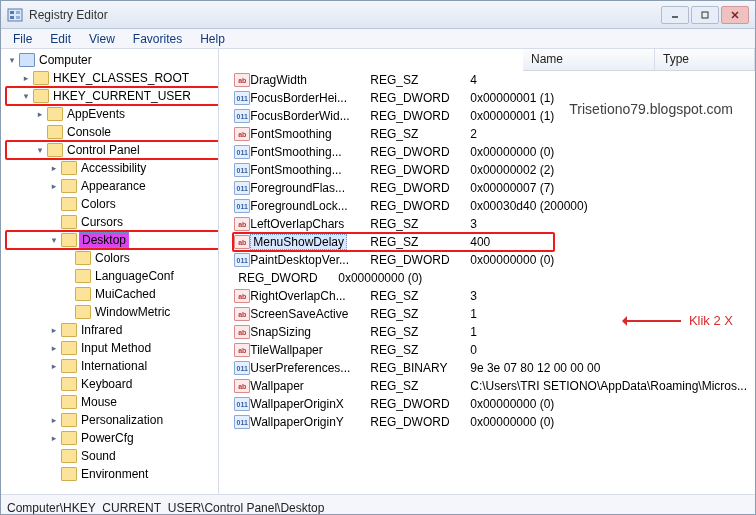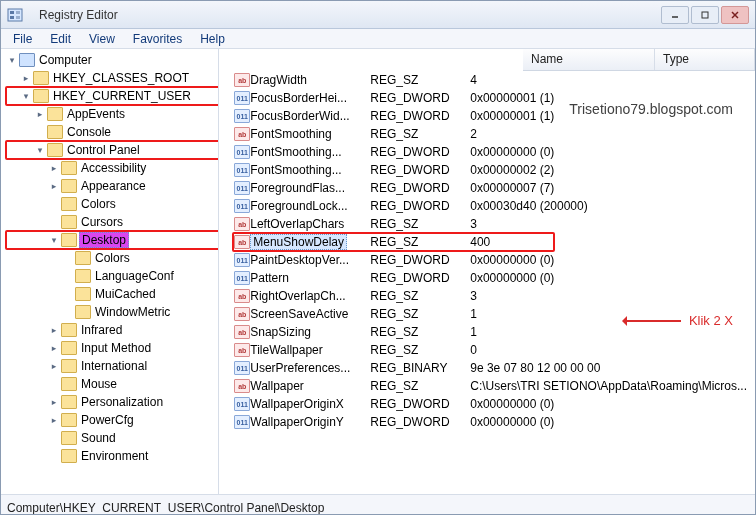--- a/index.html
+++ b/index.html
@@ -14,21 +14,21 @@
     border: 1px solid #8a9bb2;
     position: relative;
   }
   .titlebar {
     height: 28px;
     background: linear-gradient(#f3f6fb, #dfe7f3);
     border-bottom: 1px solid #b9c7db;
     display: flex;
     align-items: center;
     padding: 0 6px;
-    gap: 16px;
+    gap: 6px;
   }
   .titlebar .app-icon { width: 16px; height: 16px; }
   .titlebar .title { color: #333; }
   .winbtns { margin-left: auto; display: flex; gap: 2px; }
   .winbtns .btn {
     width: 28px; height: 18px;
     background: #e8eef7;
     border: 1px solid #b0bdd0;
     border-radius: 2px;
     display: flex; align-items: center; justify-content: center;
@@ -377,20 +377,27 @@
                       <div class="node">
                         <span class="twisty">▸</span>
                         <span class="folder"></span>
                         <span class="label">International</span>
                       </div>
                     </li>
                     <li>
                       <div class="node">
                         <span class="twisty empty"></span>
                         <span class="folder"></span>
+                        <span class="label">Keyboard</span>
+                      </div>
+                    </li>
+                    <li>
+                      <div class="node">
+                        <span class="twisty empty"></span>
+                        <span class="folder"></span>
                         <span class="label">Mouse</span>
                       </div>
                     </li>
                     <li>
                       <div class="node">
                         <span class="twisty">▸</span>
                         <span class="folder"></span>
                         <span class="label">Personalization</span>
                       </div>
                     </li>
@@ -513,24 +520,20 @@
         </div>
         <div class="row">
           <div class="cell name">
             <span class="valicon bin">011</span>
             <span class="ntext">PaintDesktopVer...</span>
           </div>
           <div class="cell type">REG_DWORD</div>
           <div class="cell data">0x00000000 (0)</div>
         </div>
         <div class="row">
-          <div class="cell name">
-            <span class="valicon bin">011</span>
-            <span class="ntext">Pattern</span>
-          </div>
           <div class="cell type">REG_DWORD</div>
           <div class="cell data">0x00000000 (0)</div>
         </div>
         <div class="row">
           <div class="cell name">
             <span class="valicon sz">ab</span>
             <span class="ntext">RightOverlapCh...</span>
           </div>
           <div class="cell type">REG_SZ</div>
           <div class="cell data">3</div>

